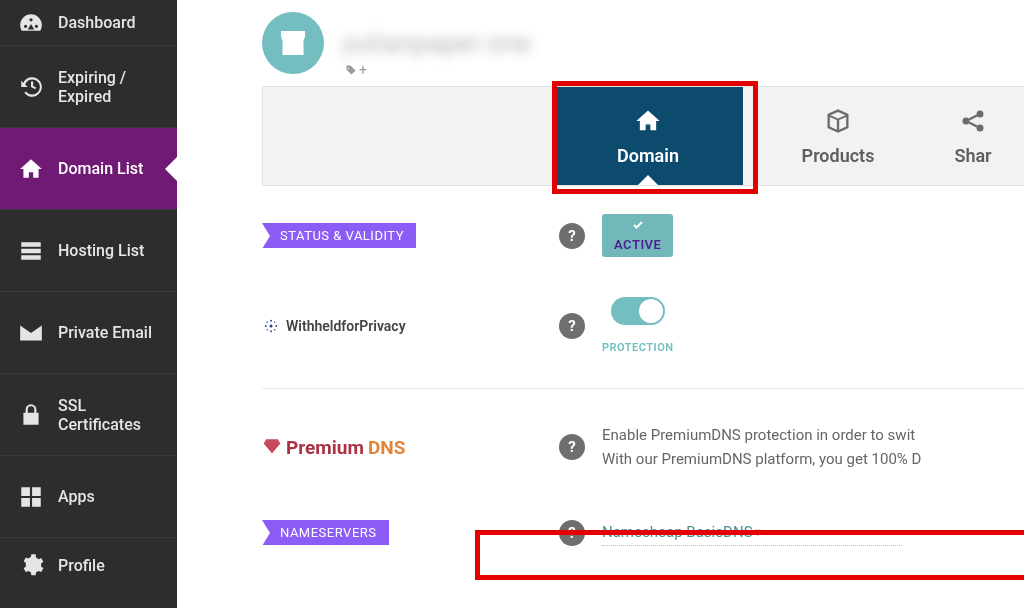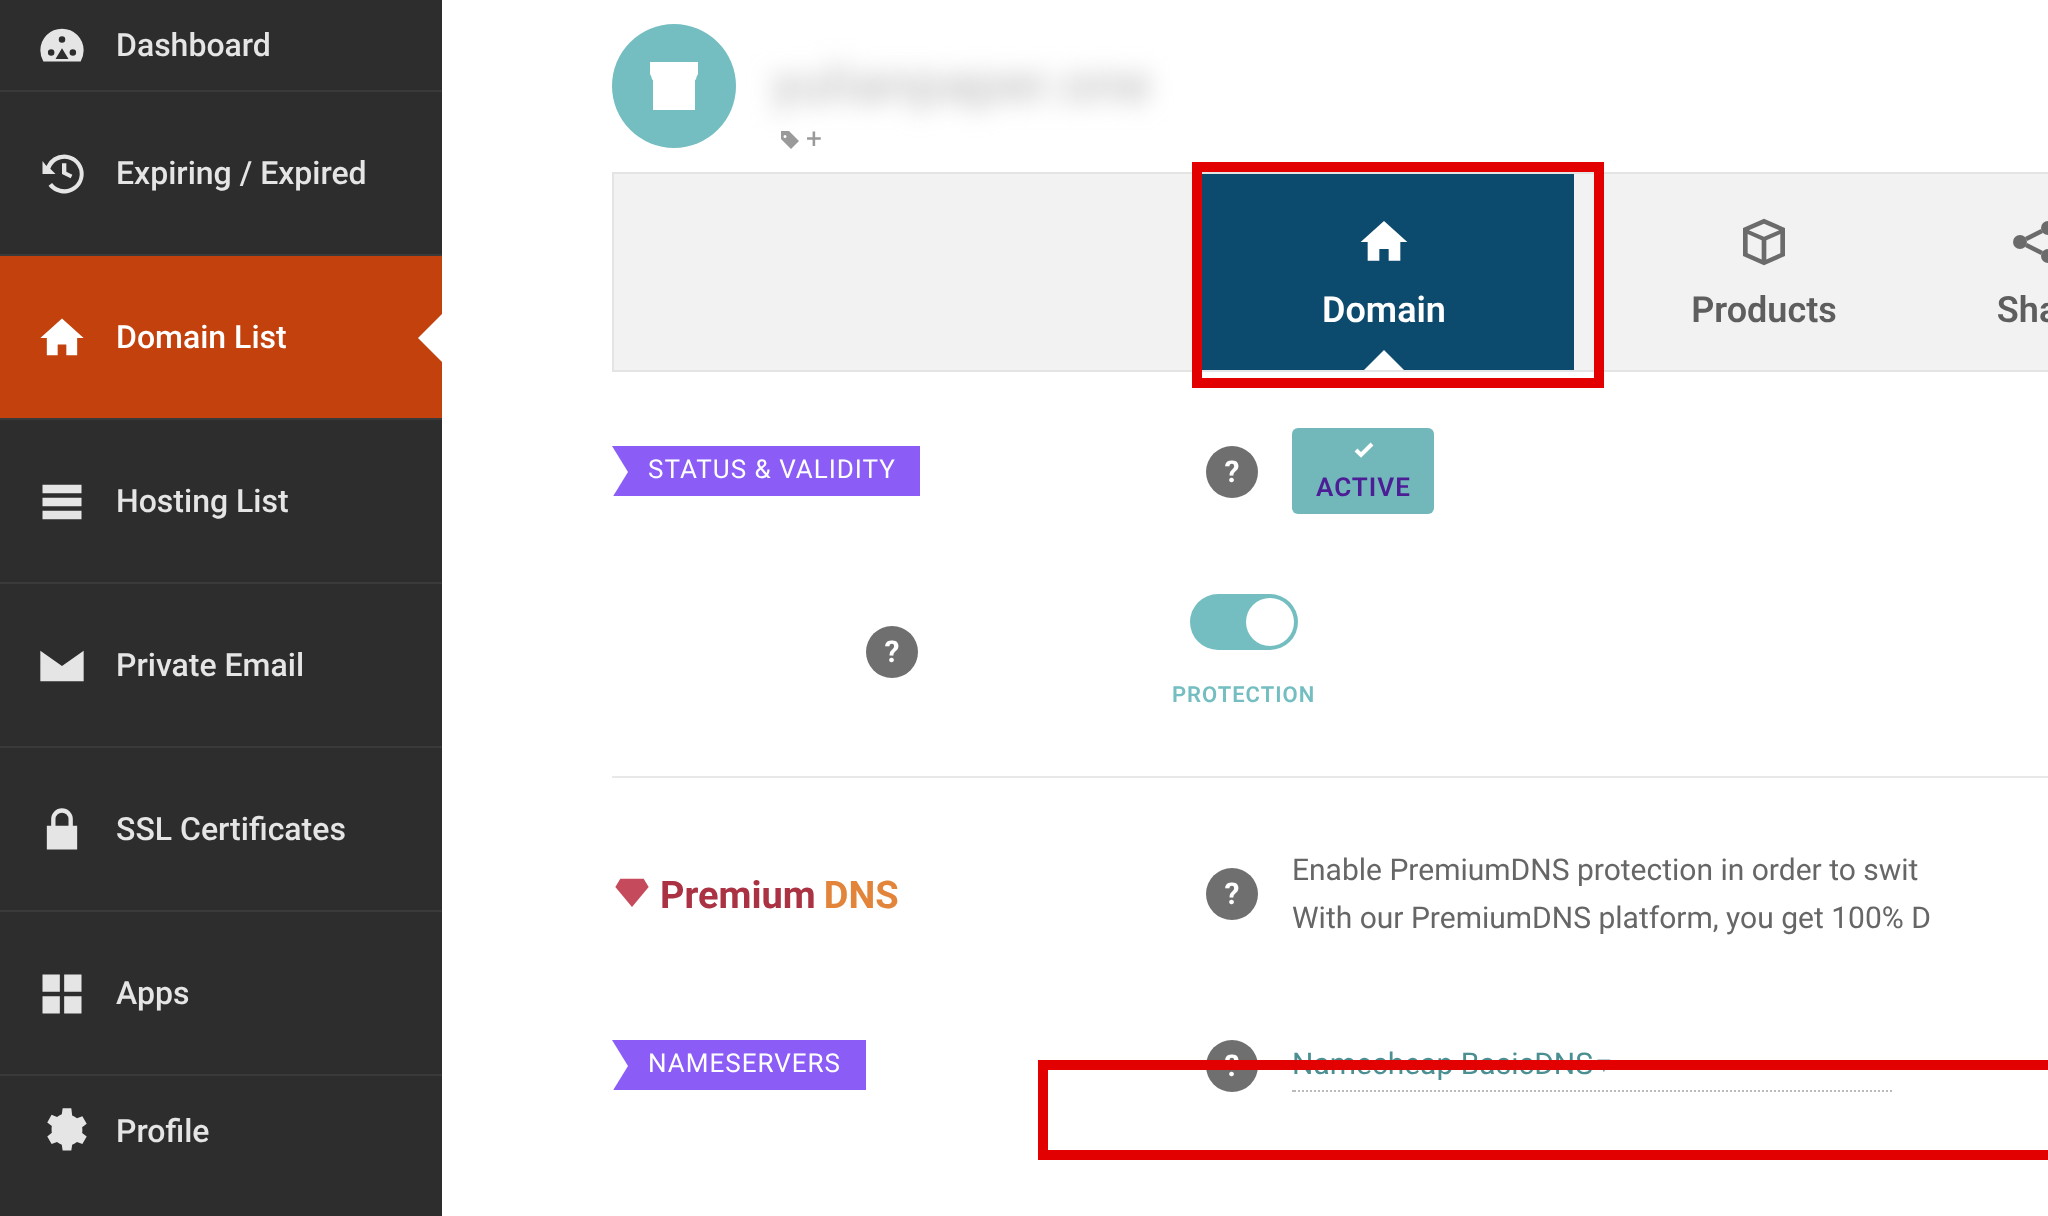--- a/index.html
+++ b/index.html
@@ -6,21 +6,21 @@
   body {
     font-family: -apple-system, "Segoe UI", Roboto, Arial, sans-serif;
     background: #fff;
     width: 1024px;
     height: 608px;
     overflow: hidden;
     display: flex;
   }
   
   .sidebar {
-    width: 221px;
+    width: 177px;
     background: #2d2d2d;
     height: 100%;
     flex-shrink: 0;
     position: relative;
   }
   .nav-item {
     display: flex;
     align-items: center;
     height: 82px;
     padding: 0 18px;
@@ -34,21 +34,21 @@
   .nav-item.short { height: 54px; }
   .nav-item.first { height: 46px; padding-top: 0; }
   .nav-item .icon {
     width: 26px;
     height: 26px;
     margin-right: 14px;
     fill: #e5e5e5;
     flex-shrink: 0;
   }
   .nav-item.active {
-    background: #c2410c;
+    background: #701a75;
     color: #fff;
   }
   .nav-item.active .icon { fill: #fff; }
   .nav-item.active::after {
     content: "";
     position: absolute;
     right: -1px;
     top: 50%;
     transform: translateY(-50%);
     width: 0; height: 0;
@@ -355,20 +355,36 @@
         <svg width="12" height="12" viewBox="0 0 24 24" fill="none" stroke="#fff" stroke-width="4">
             <path d="M4 12l5 5L20 6"></path>
           </svg>
         <span>ACTIVE</span>
       </span>
 
     </div>
   </div>
 
   <div class="row">
+    <div class="labelcol">
+      <span class="privacy-brand">
+        <svg class="dotburst" viewBox="0 0 24 24">
+          <circle cx="12" cy="12" r="2" fill="#2b3a8a"></circle>
+          <circle cx="12" cy="5" r="1.2" fill="#2b3a8a"></circle>
+            <circle cx="12" cy="19" r="1.2" fill="#2b3a8a"></circle>
+          <circle cx="5" cy="12" r="1.2" fill="#2b3a8a"></circle>
+            <circle cx="19" cy="12" r="1.2" fill="#2b3a8a"></circle>
+          <circle cx="7" cy="7" r="1" fill="#2b3a8a"></circle>
+            <circle cx="17" cy="7" r="1" fill="#2b3a8a"></circle>
+          <circle cx="7" cy="17" r="1" fill="#2b3a8a"></circle>
+            <circle cx="17" cy="17" r="1" fill="#2b3a8a"></circle>
+        </svg>
+        <span>WithheldforPrivacy</span>
+      </span>
+    </div>
     <div class="helpcol">
       <span class="help-circle">?</span>
     </div>
     <div class="valuecol">
       <div class="toggle-wrap">
         <div class="toggle">
             <div class="knob"></div>
           </div>
         <span class="toggle-caption">PROTECTION</span>
       </div>

